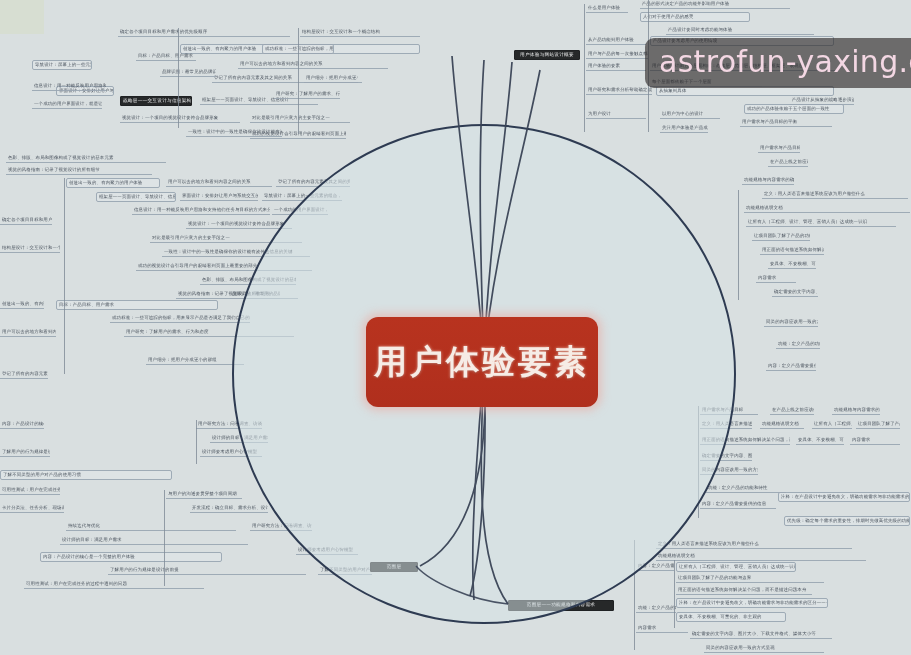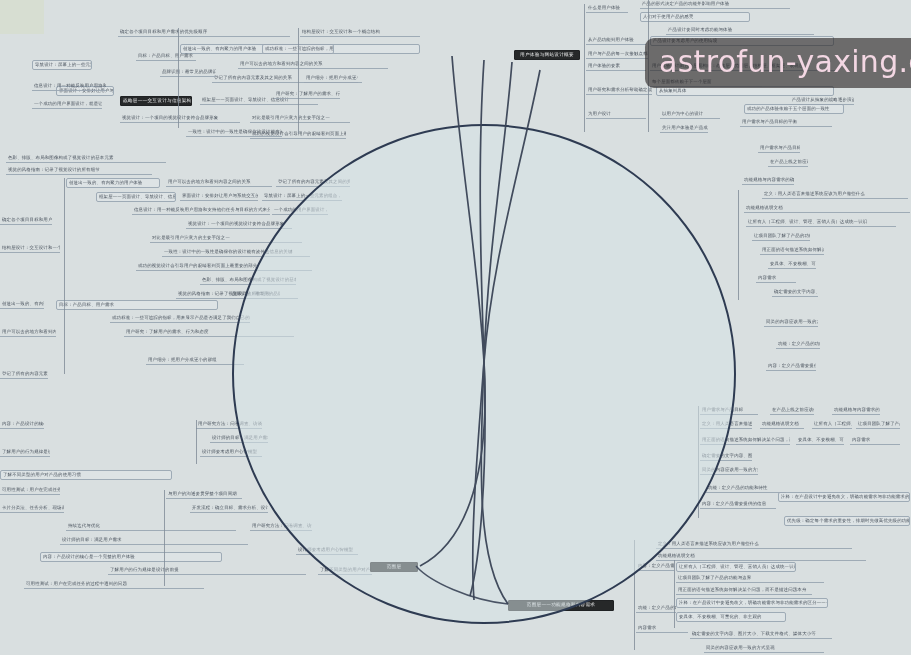--- a/index.html
+++ b/index.html
@@ -293,16 +293,19 @@
       <path d="M512,62 C505,150 488,250 484,360 C480,470 476,560 508,604"></path>
       <path d="M484,60  C478,150 480,250 484,360 C488,470 480,560 470,596"></path>
       <path d="M452,56  C460,160 478,260 484,362 C490,466 470,540 420,566"></path>
       <path d="M540,70  C520,170 492,260 484,362 C476,466 470,545 474,600"></path>
     </g>
     <g fill="none" stroke="#3a4456" stroke-width="1.4" opacity="0.9">
       <path d="M508,604 C470,600 430,582 416,566"></path>
     </g>
   </svg>
 
+  <div class="center-node">
+    <span class="label">用户体验要素</span>
+  </div>
 
   <div class="watermark">astrofun-yaxing.com</div>
 
 </div>
 
 </body></html>

